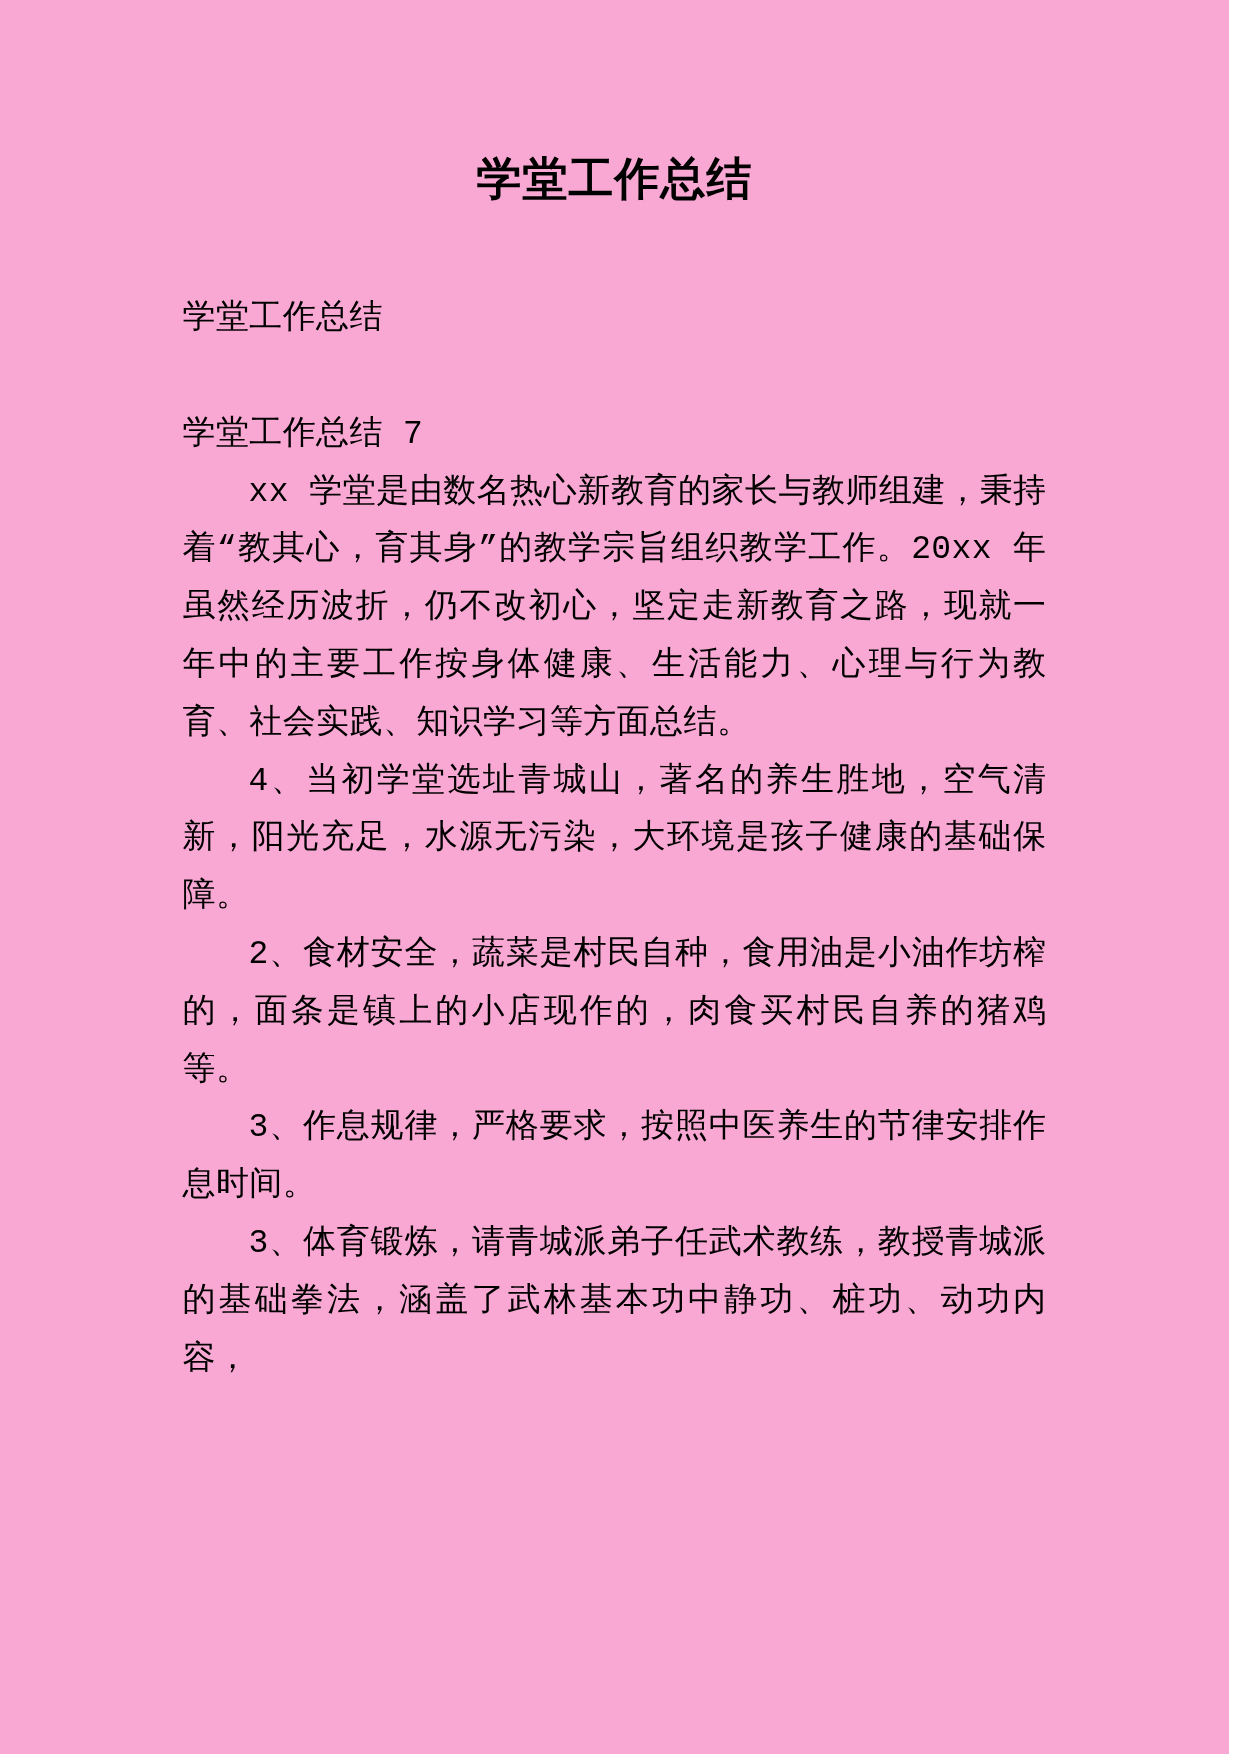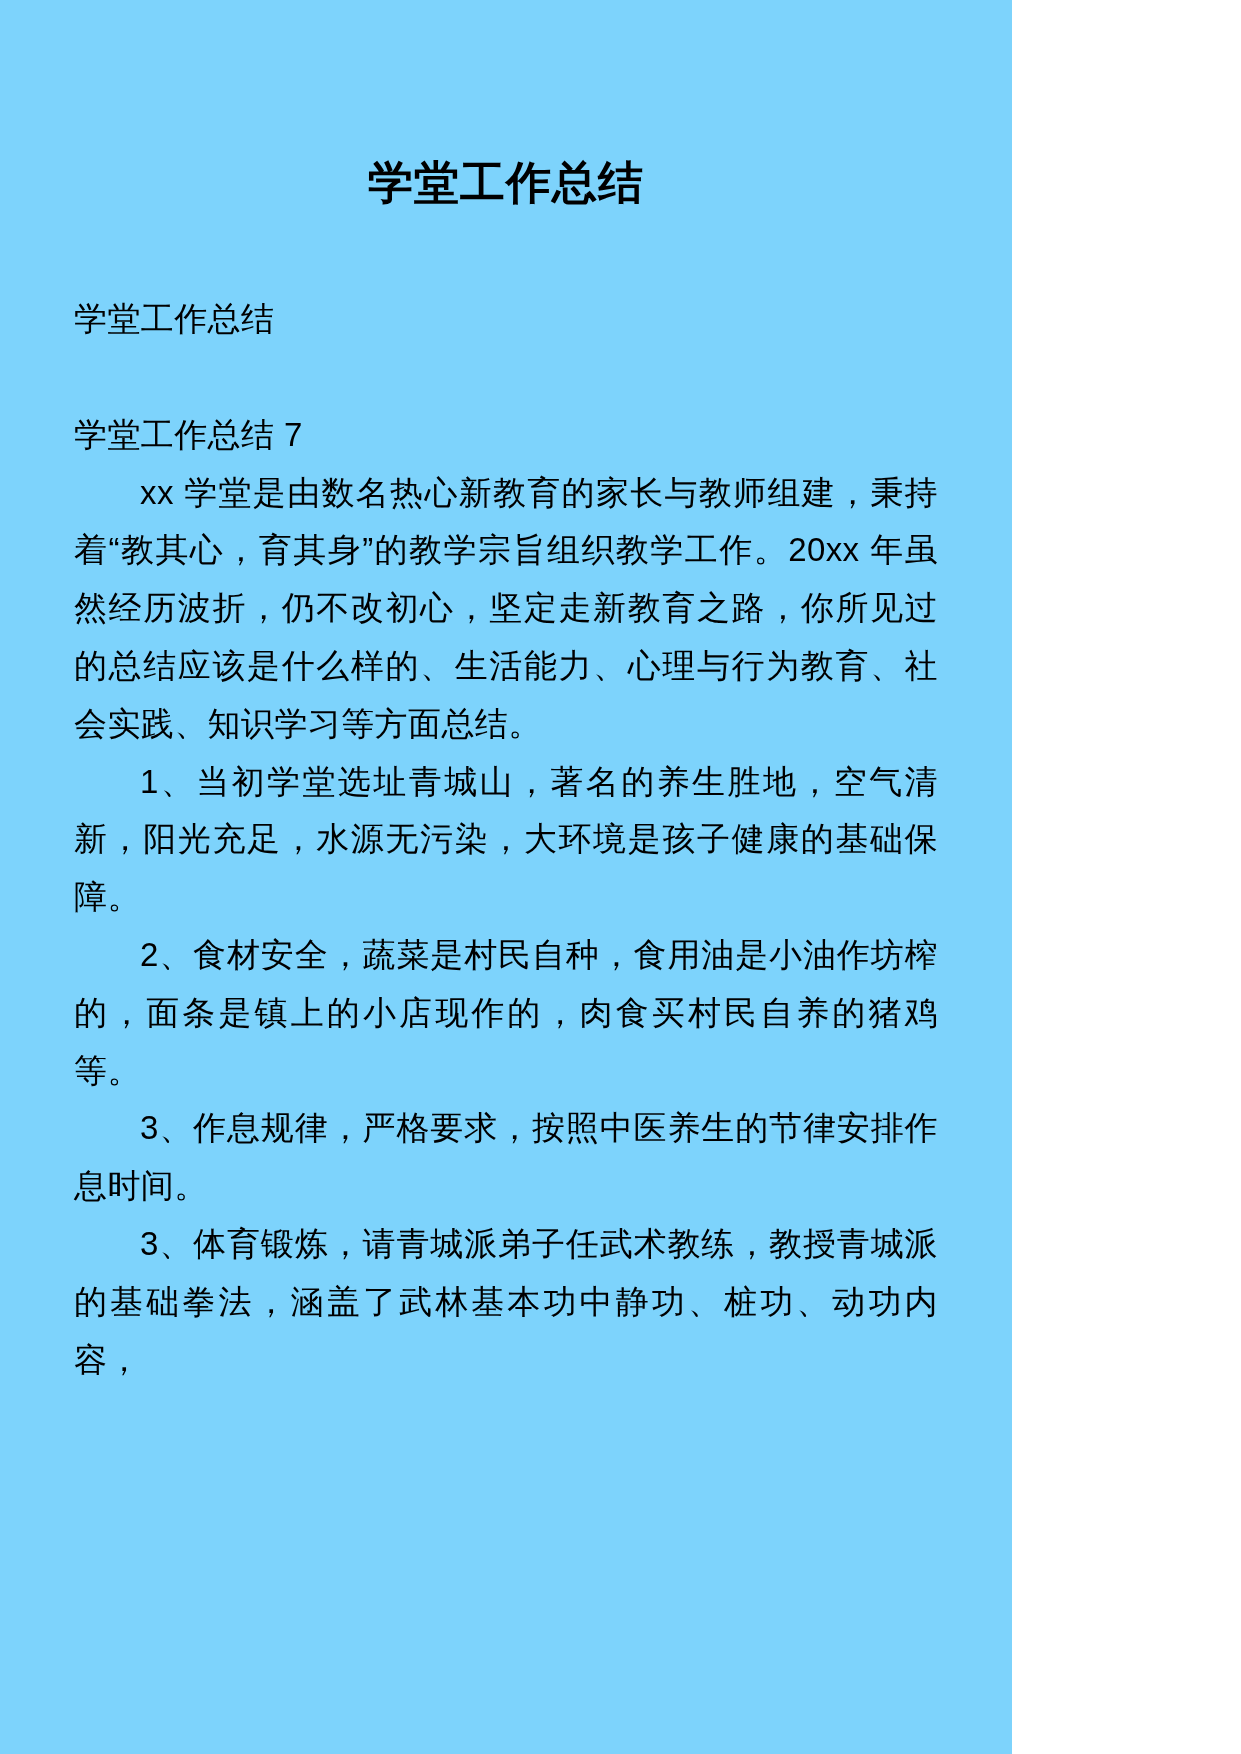--- a/index.html
+++ b/index.html
@@ -1,26 +1,26 @@
 <!DOCTYPE html>
 <html><head>
 <meta charset="utf-8">
 <style>
   html, body {
     margin: 0;
     padding: 0;
     background: #ffffff;
   }
   .page {
-    width: 1012px;
+    width: 1229px;
     height: 1754px;
-    background: #7dd3fc;
+    background: #f9a8d4;
     overflow: hidden;
     color: #000000;
-    font-family: Liberation Sans, sans-serif;
+    font-family: Liberation Mono, monospace;
     position: relative;
   }
   .doc-title {
     margin: 0;
     padding-top: 158px;
     font-size: 45px;
     line-height: 50px;
     font-weight: bold;
     text-align: center;
     letter-spacing: 1px;
@@ -48,19 +48,19 @@
   }
 </style>
 </head>
 <body>
 
 <div class="page">
   <h1 class="doc-title">学堂工作总结</h1>
   <div class="doc-body">
       <p class="para plain">学堂工作总结</p>
       <p class="para plain heading1">学堂工作总结 7</p>
-      <p class="para indent">xx 学堂是由数名热心新教育的家长与教师组建，秉持着“教其心，育其身”的教学宗旨组织教学工作。20xx 年虽然经历波折，仍不改初心，坚定走新教育之路，你所见过的总结应该是什么样的、生活能力、心理与行为教育、社会实践、知识学习等方面总结。</p>
-      <p class="para indent">1、当初学堂选址青城山，著名的养生胜地，空气清新，阳光充足，水源无污染，大环境是孩子健康的基础保障。</p>
+      <p class="para indent">xx 学堂是由数名热心新教育的家长与教师组建，秉持着“教其心，育其身”的教学宗旨组织教学工作。20xx 年虽然经历波折，仍不改初心，坚定走新教育之路，现就一年中的主要工作按身体健康、生活能力、心理与行为教育、社会实践、知识学习等方面总结。</p>
+      <p class="para indent">4、当初学堂选址青城山，著名的养生胜地，空气清新，阳光充足，水源无污染，大环境是孩子健康的基础保障。</p>
       <p class="para indent">2、食材安全，蔬菜是村民自种，食用油是小油作坊榨的，面条是镇上的小店现作的，肉食买村民自养的猪鸡等。</p>
       <p class="para indent">3、作息规律，严格要求，按照中医养生的节律安排作息时间。</p>
       <p class="para indent">3、体育锻炼，请青城派弟子任武术教练，教授青城派的基础拳法，涵盖了武林基本功中静功、桩功、动功内容，</p>
     </div>
 </div>
 
 </body></html>

